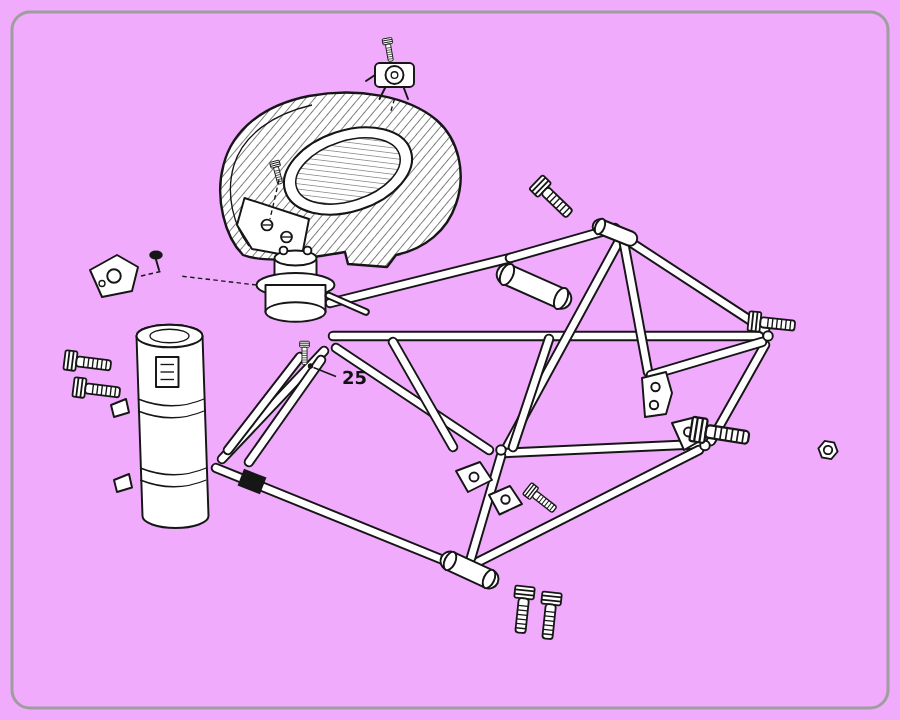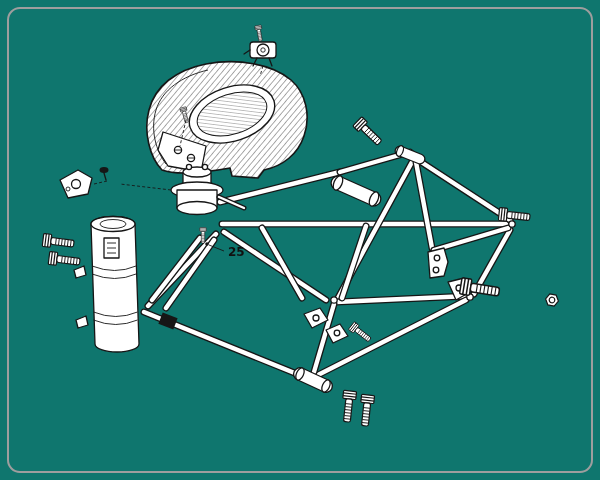--- a/index.html
+++ b/index.html
@@ -1,17 +1,17 @@
 <!DOCTYPE html>
 <html><head>
 <meta charset="utf-8">
 <style>
   html,body{margin:0;padding:0;background:#ffffff;}
   .stage{
-    width:600px;height:480px;position:relative;background:#0f766e;
+    width:600px;height:480px;position:relative;background:#f0abfc;
     font-family:"DejaVu Sans", sans-serif;
   }
   svg{display:block;}
   .ln{stroke:#161616;fill:none;stroke-width:1.3;stroke-linejoin:round;stroke-linecap:round;}
   .fw{fill:#ffffff;stroke:#161616;stroke-width:1.3;stroke-linejoin:round;}
   .thin{stroke:#161616;stroke-width:0.9;fill:none;}
   .dash{stroke:#161616;stroke-width:0.9;fill:none;stroke-dasharray:3 2.2;}
   .tube{stroke:#161616;fill:none;stroke-linecap:round;}
   .callout-text{font-family:"DejaVu Sans", sans-serif;font-weight:bold;font-size:12px;fill:#111111;}
 </style>

